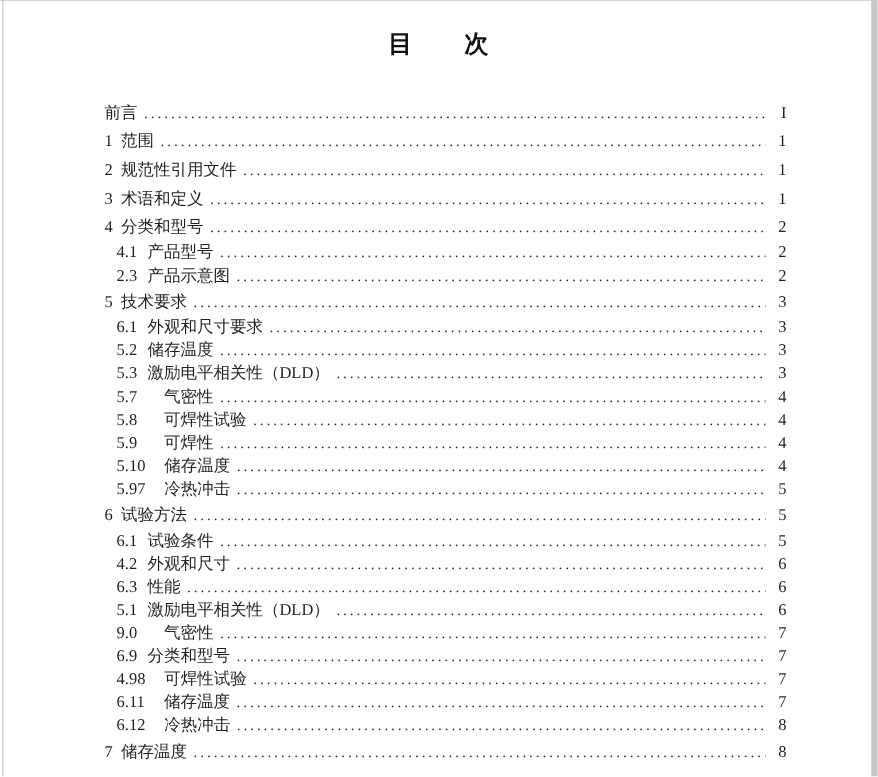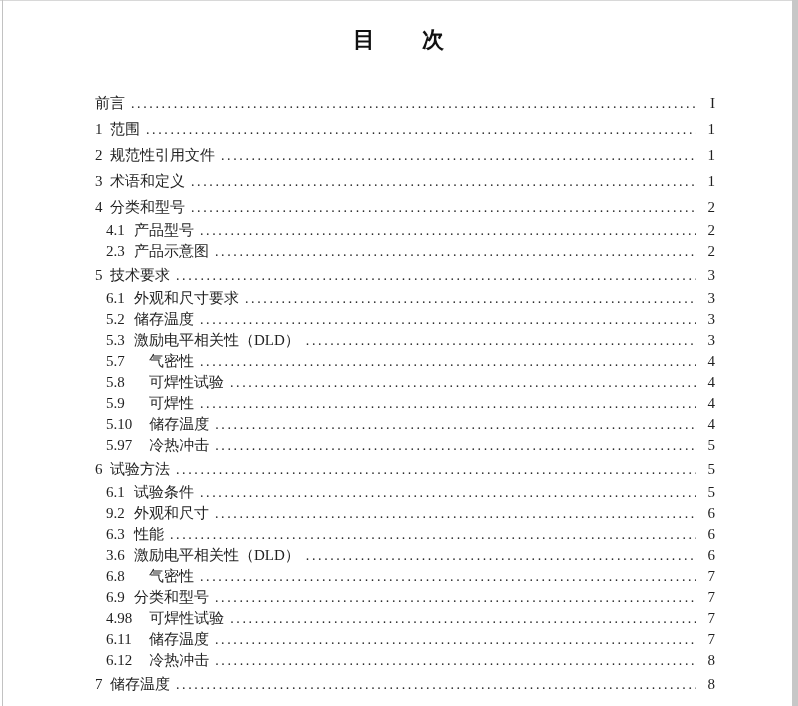--- a/index.html
+++ b/index.html
@@ -103,23 +103,23 @@
       <div class="row lvl2"><span class="num">6.1</span><span class="ttl">外观和尺寸要求</span><span class="dots"></span><span class="pg">3</span></div>
       <div class="row lvl2"><span class="num">5.2</span><span class="ttl">储存温度</span><span class="dots"></span><span class="pg">3</span></div>
       <div class="row lvl2"><span class="num">5.3</span><span class="ttl">激励电平相关性（DLD）</span><span class="dots"></span><span class="pg">3</span></div>
       <div class="row lvl2"><span class="num">5.7</span><span class="ttl">　气密性</span><span class="dots"></span><span class="pg">4</span></div>
       <div class="row lvl2"><span class="num">5.8</span><span class="ttl">　可焊性试验</span><span class="dots"></span><span class="pg">4</span></div>
       <div class="row lvl2"><span class="num">5.9</span><span class="ttl">　可焊性</span><span class="dots"></span><span class="pg">4</span></div>
       <div class="row lvl2"><span class="num">5.10</span><span class="ttl">　储存温度</span><span class="dots"></span><span class="pg">4</span></div>
       <div class="row lvl2"><span class="num">5.97</span><span class="ttl">　冷热冲击</span><span class="dots"></span><span class="pg">5</span></div>
       <div class="row lvl1"><span class="num">6</span><span class="ttl">试验方法</span><span class="dots"></span><span class="pg">5</span></div>
       <div class="row lvl2"><span class="num">6.1</span><span class="ttl">试验条件</span><span class="dots"></span><span class="pg">5</span></div>
-      <div class="row lvl2"><span class="num">9.2</span><span class="ttl">外观和尺寸</span><span class="dots"></span><span class="pg">6</span></div>
+      <div class="row lvl2"><span class="num">4.2</span><span class="ttl">外观和尺寸</span><span class="dots"></span><span class="pg">6</span></div>
       <div class="row lvl2"><span class="num">6.3</span><span class="ttl">性能</span><span class="dots"></span><span class="pg">6</span></div>
-      <div class="row lvl2"><span class="num">3.6</span><span class="ttl">激励电平相关性（DLD）</span><span class="dots"></span><span class="pg">6</span></div>
-      <div class="row lvl2"><span class="num">6.8</span><span class="ttl">　气密性</span><span class="dots"></span><span class="pg">7</span></div>
+      <div class="row lvl2"><span class="num">5.1</span><span class="ttl">激励电平相关性（DLD）</span><span class="dots"></span><span class="pg">6</span></div>
+      <div class="row lvl2"><span class="num">9.0</span><span class="ttl">　气密性</span><span class="dots"></span><span class="pg">7</span></div>
       <div class="row lvl2"><span class="num">6.9</span><span class="ttl">分类和型号</span><span class="dots"></span><span class="pg">7</span></div>
       <div class="row lvl2"><span class="num">4.98</span><span class="ttl">　可焊性试验</span><span class="dots"></span><span class="pg">7</span></div>
       <div class="row lvl2"><span class="num">6.11</span><span class="ttl">　储存温度</span><span class="dots"></span><span class="pg">7</span></div>
       <div class="row lvl2"><span class="num">6.12</span><span class="ttl">　冷热冲击</span><span class="dots"></span><span class="pg">8</span></div>
       <div class="row lvl1"><span class="num">7</span><span class="ttl">储存温度</span><span class="dots"></span><span class="pg">8</span></div>
     </div>
 </div>
 
 </body></html>

